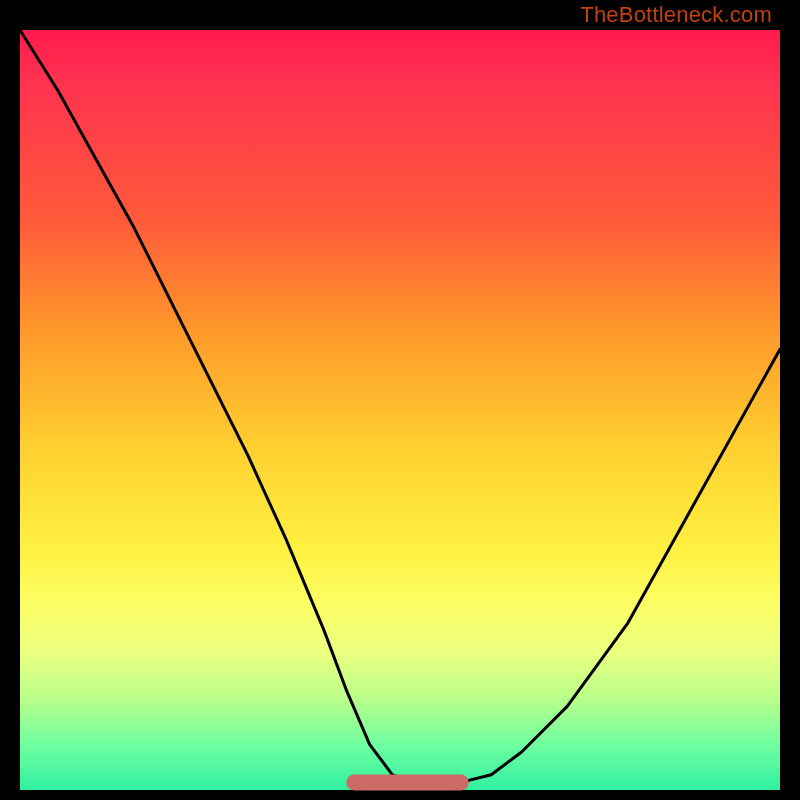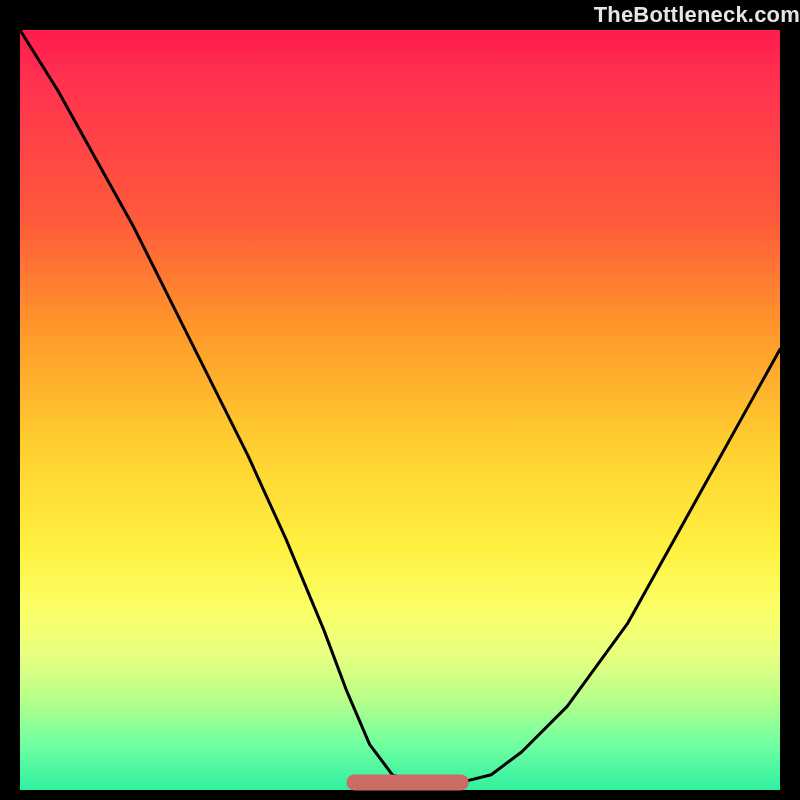--- a/index.html
+++ b/index.html
@@ -12,25 +12,25 @@
   }
   .frame {
     position: relative;
     width: 800px;
     height: 800px;
     background: #000;
   }
   .watermark {
     position: absolute;
     top: 2px;
-    right: 0;
-    color: #e5e5e5;
+    right: 28px;
+    color: #c2410c;
     font-family: Arial, Helvetica, sans-serif;
     font-size: 22px;
-    font-weight: 700;
+    font-weight: 400;
     letter-spacing: 0.2px;
     z-index: 10;
   }
   .plot-area {
     position: absolute;
     left: 20px;
     top: 30px;
     width: 760px;
     height: 760px;
     

